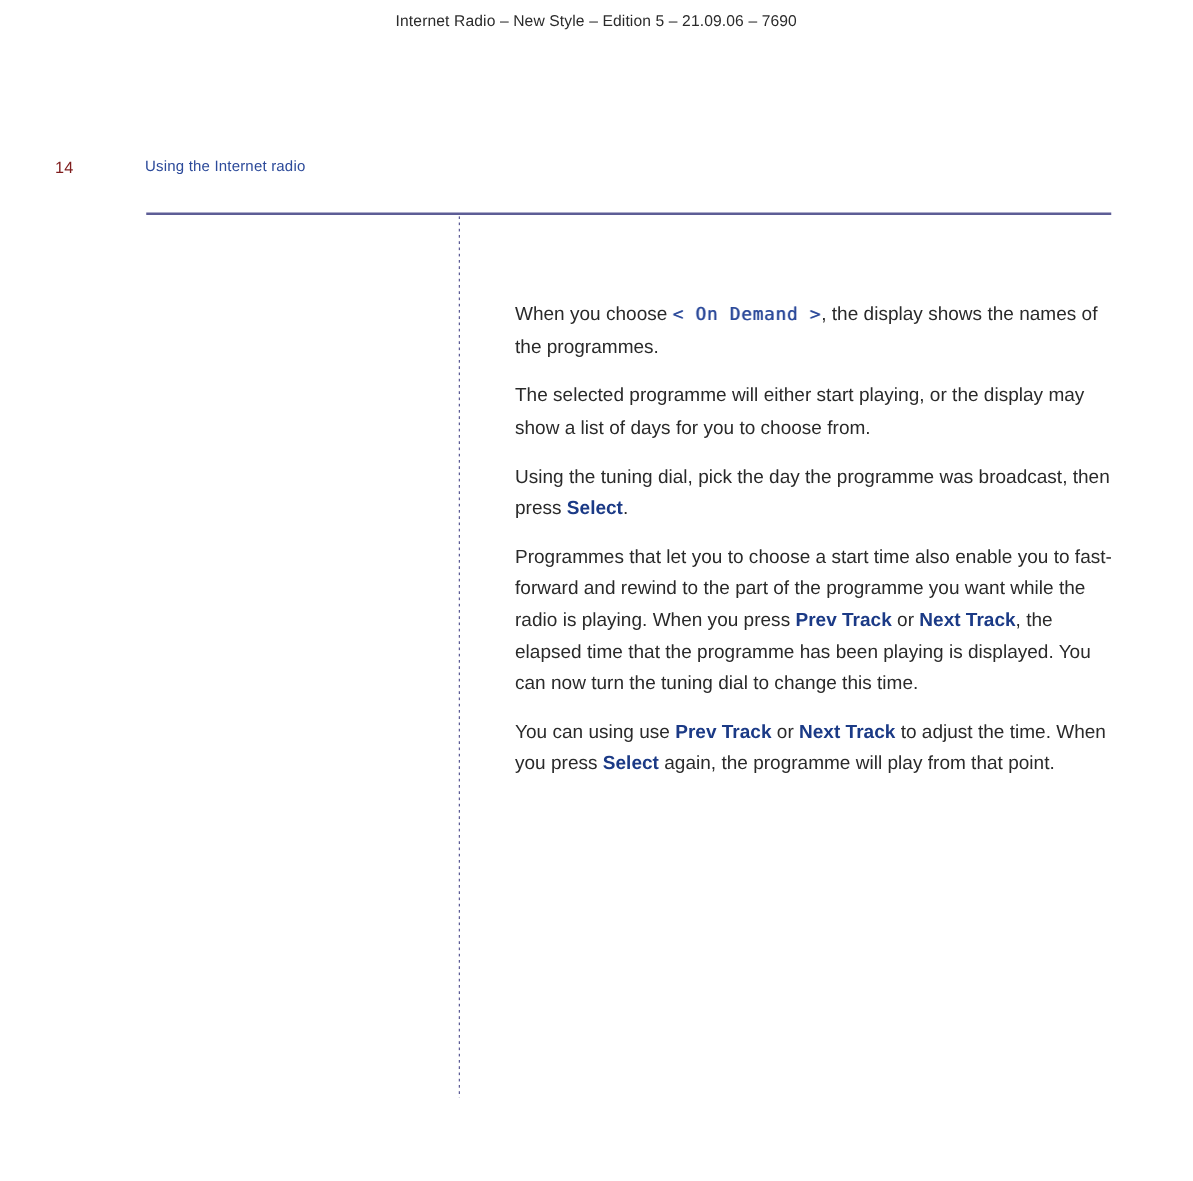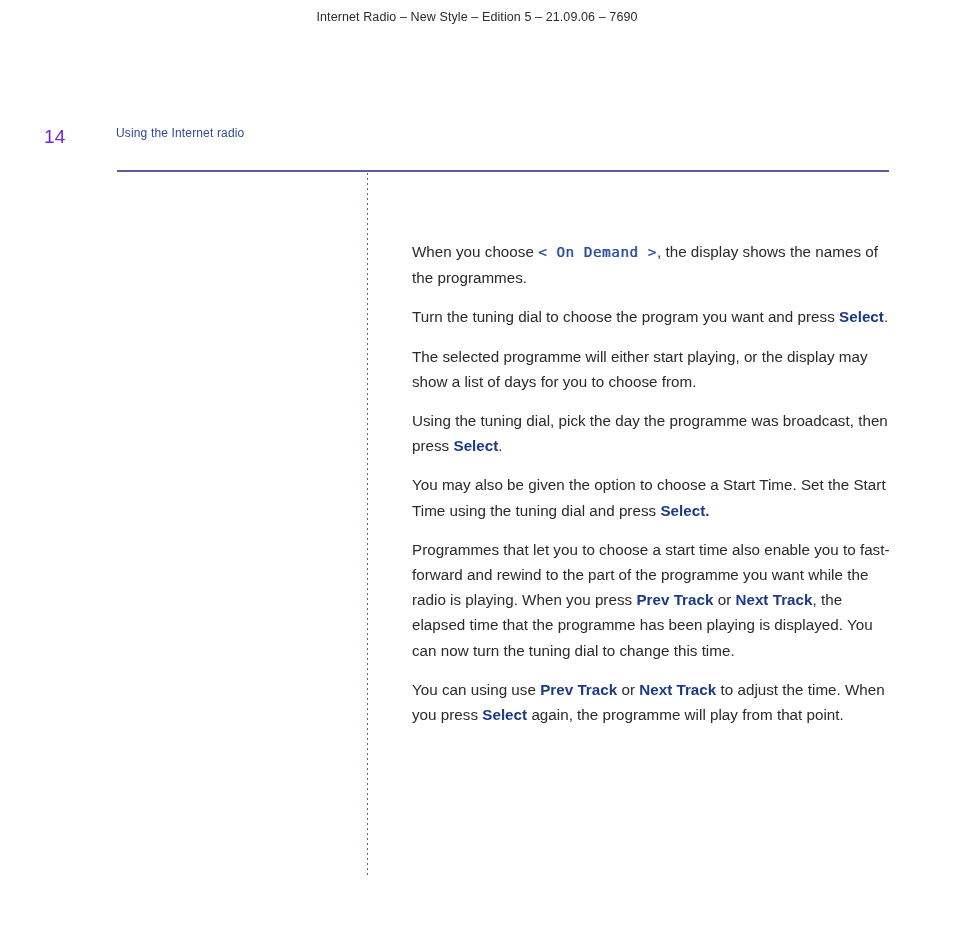--- a/index.html
+++ b/index.html
@@ -41,22 +41,22 @@
     position: absolute;
     top: 126px;
     left: 0;
     width: 954px;
     height: 26px;
   }
   .folio {
     position: absolute;
     left: 44px;
     top: 0;
-    font-size: 19px;
-    color: #6d28d9;
+    font-size: 13px;
+    color: #7f1d1d;
     letter-spacing: 0.2px;
   }
   .chapter-title {
     position: absolute;
     left: 116px;
     top: 0;
     font-size: 12px;
     color: #2c4a9a;
     letter-spacing: 0.15px;
     white-space: nowrap;
@@ -145,21 +145,19 @@
     <span class="chapter-title">Using the Internet radio</span>
   </div>
 
   <div class="h-rule"></div>
   <div class="v-dotted"></div>
 
   <div class="margin-col"></div>
 
   <div class="text-col">
     <p class="para"><span>When you choose </span><span class="lcd">&lt; On Demand &gt;</span><span>, the display shows the names of the programmes.</span></p>
-    <p class="para"><span>Turn the tuning dial to choose the program you want and press </span><span class="btn-ref">Select</span><span>.</span></p>
     <p class="para"><span>The selected programme will either start playing, or the display may show a list of days for you to choose from.</span></p>
     <p class="para"><span>Using the tuning dial, pick the day the programme was broadcast, then press </span><span class="btn-ref">Select</span><span>.</span></p>
-    <p class="para"><span>You may also be given the option to choose a Start Time. Set the Start Time using the tuning dial and press </span><span class="btn-ref">Select.</span></p>
     <p class="para"><span>Programmes that let you to choose a start time also enable you to fast-forward and rewind to the part of the programme you want while the radio is playing. When you press </span><span class="btn-ref">Prev Track</span><span> or </span><span class="btn-ref">Next Track</span><span>, the elapsed time that the programme has been playing is displayed. You can now turn the tuning dial to change this time.</span></p>
     <p class="para"><span>You can using use </span><span class="btn-ref">Prev Track</span><span> or </span><span class="btn-ref">Next Track</span><span> to adjust the time. When you press </span><span class="btn-ref">Select</span><span> again, the programme will play from that point.</span></p>
   </div>
 
 </div>
 
 </body></html>

